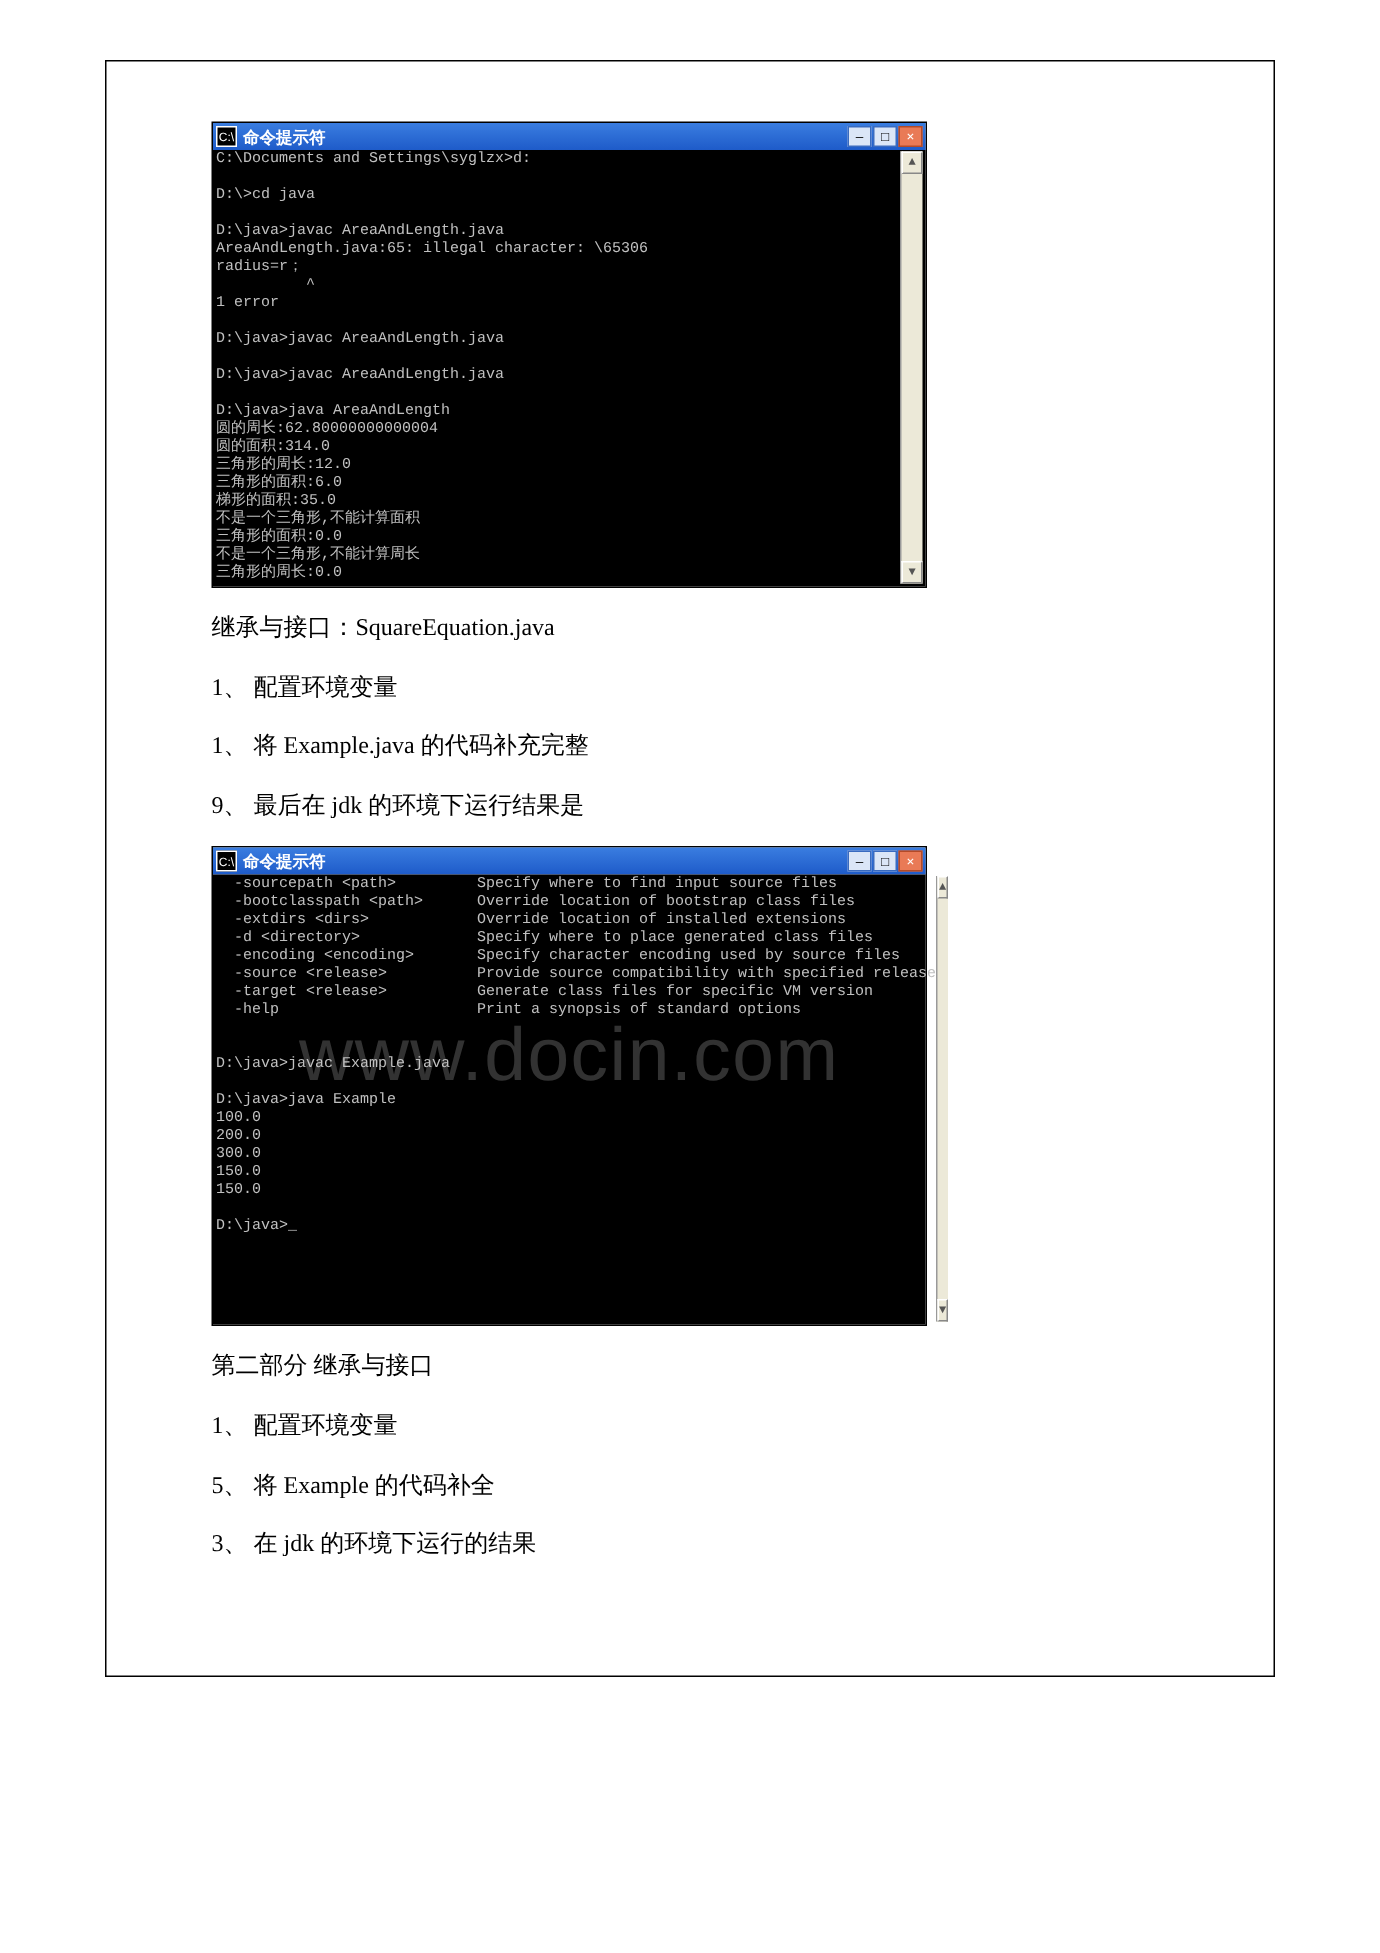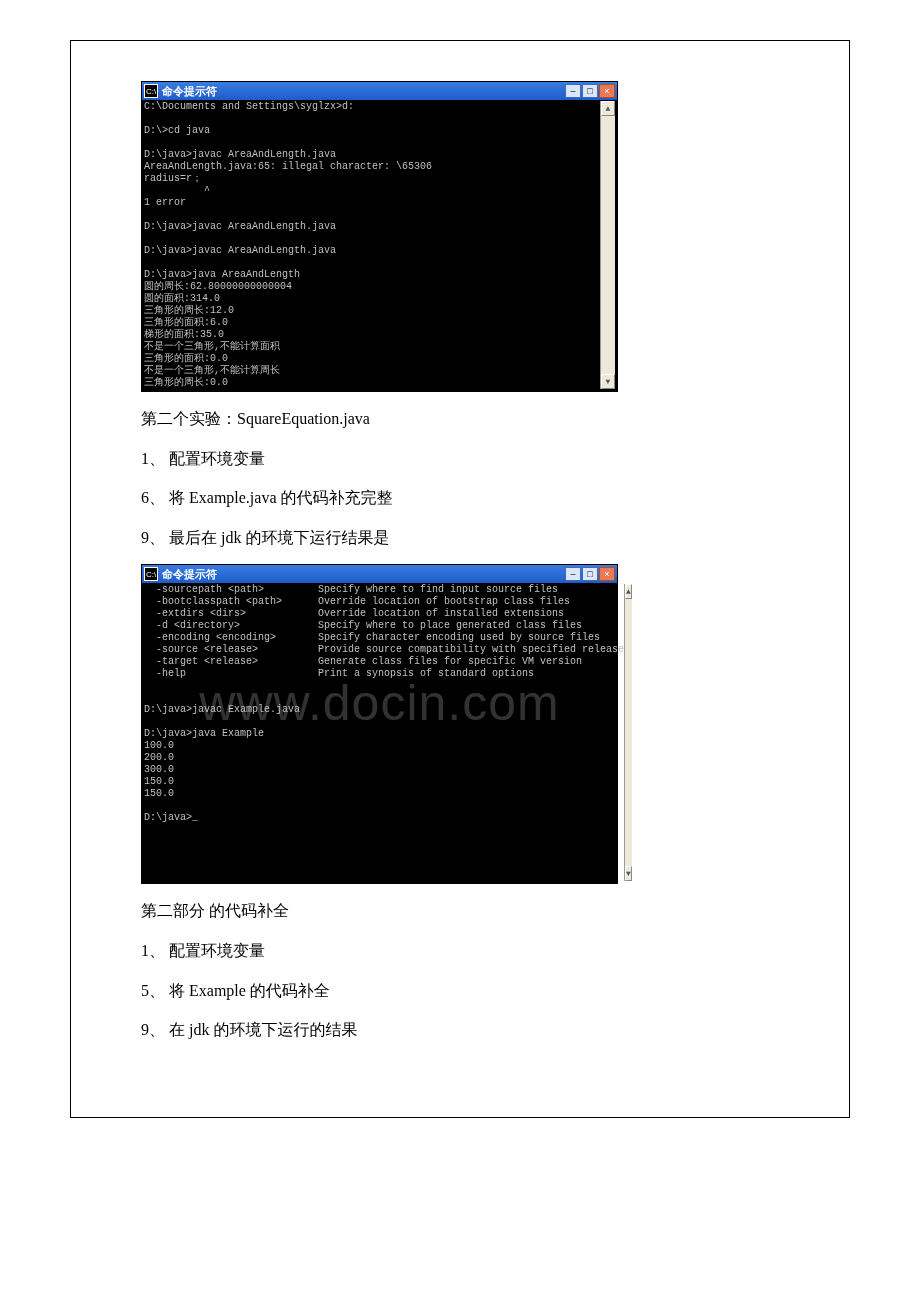--- a/index.html
+++ b/index.html
@@ -139,23 +139,23 @@
 三角形的周长:0.0</div>
       <div class="vscroll">
         <div class="arrowbtn">▲</div>
         <div class="track"></div>
         <div class="arrowbtn">▼</div>
       </div>
     </div>
   </div>
 
   <div class="body-text">
-    <p>第二个实验：SquareEquation.java</p>
+    <p>继承与接口：SquareEquation.java</p>
     <p>1、 配置环境变量</p>
-    <p>6、 将 Example.java 的代码补充完整</p>
+    <p>1、 将 Example.java 的代码补充完整</p>
     <p>9、 最后在 jdk 的环境下运行结果是</p>
   </div>
 
   <div class="terminal-window" style="position:relative;">
     <div class="titlebar">
       <div class="titlebar-icon">C:\</div>
       <div class="titlebar-text">命令提示符</div>
       <div class="titlebar-btns">
         <div class="tbtn">–</div>
         <div class="tbtn">□</div>
@@ -186,19 +186,19 @@
 D:\java&gt;_</div>
       <div class="vscroll">
         <div class="arrowbtn">▲</div>
         <div class="track"></div>
         <div class="arrowbtn">▼</div>
       </div>
     </div>
   </div>
 
   <div class="body-text">
-    <p>第二部分 的代码补全</p>
+    <p>第二部分 继承与接口</p>
     <p>1、 配置环境变量</p>
     <p>5、 将 Example 的代码补全</p>
-    <p>9、 在 jdk 的环境下运行的结果</p>
+    <p>3、 在 jdk 的环境下运行的结果</p>
   </div>
 
 </div>
 
 </body></html>

